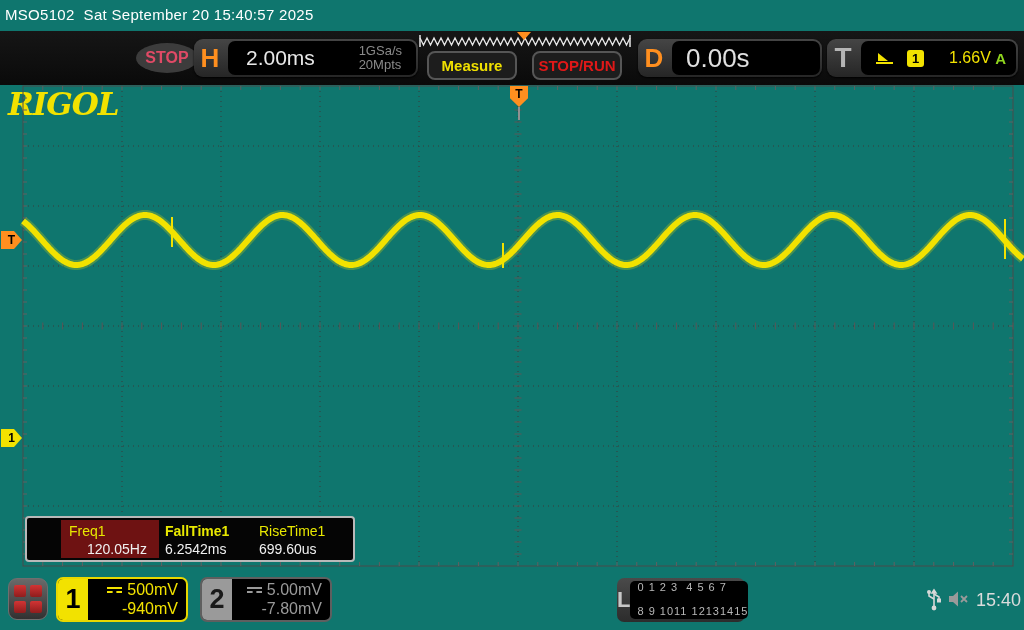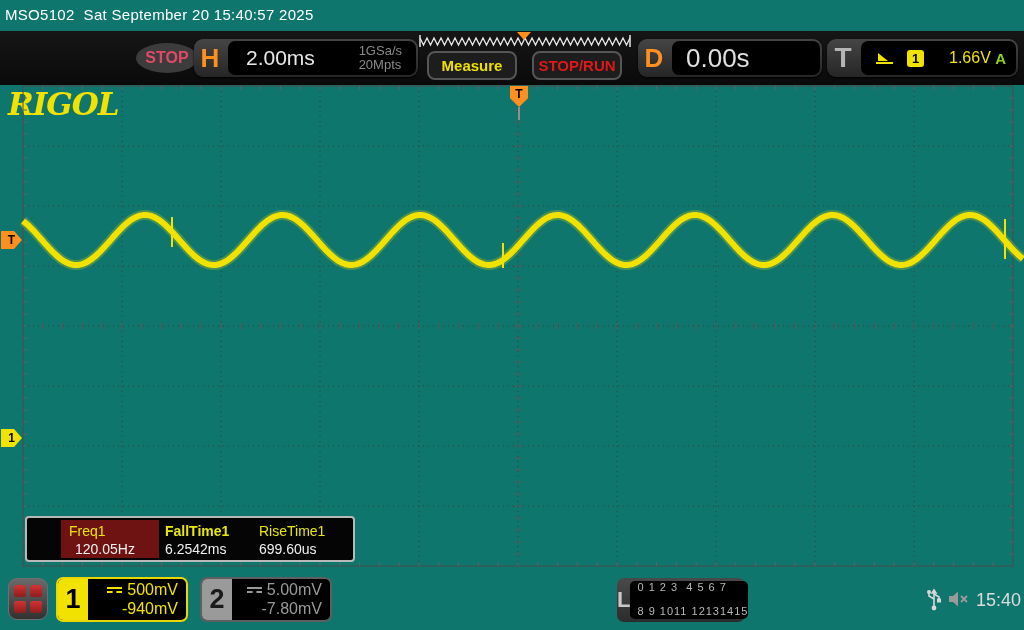--- a/index.html
+++ b/index.html
@@ -436,21 +436,21 @@
     </div>
 
   <div class="abs marker-top orange" style="left:510px;top:86px;">T</div>
   <div class="abs trig-tail"></div>
   <div class="abs marker-right orange" style="left:1px;top:231px;">T</div>
   <div class="abs marker-right yellow" style="left:1px;top:429px;">1</div>
 
   <div class="abs meas-panel">
     <div class="abs meas-hl"></div>
     <div class="abs meas-label" style="left:42px;">Freq1</div>
-    <div class="abs meas-value" style="left:48px;">120.05Hz</div>
+    <div class="abs meas-value" style="left:60px;">120.05Hz</div>
     <div class="abs meas-label" style="left:138px;font-weight:bold;">FallTime1</div>
     <div class="abs meas-value" style="left:138px;">6.2542ms</div>
     <div class="abs meas-label" style="left:232px;">RiseTime1</div>
     <div class="abs meas-value" style="left:232px;">699.60us</div>
   </div>
 
   <div class="abs appgrid">
     <div></div>
     <div></div>
     <div></div>

